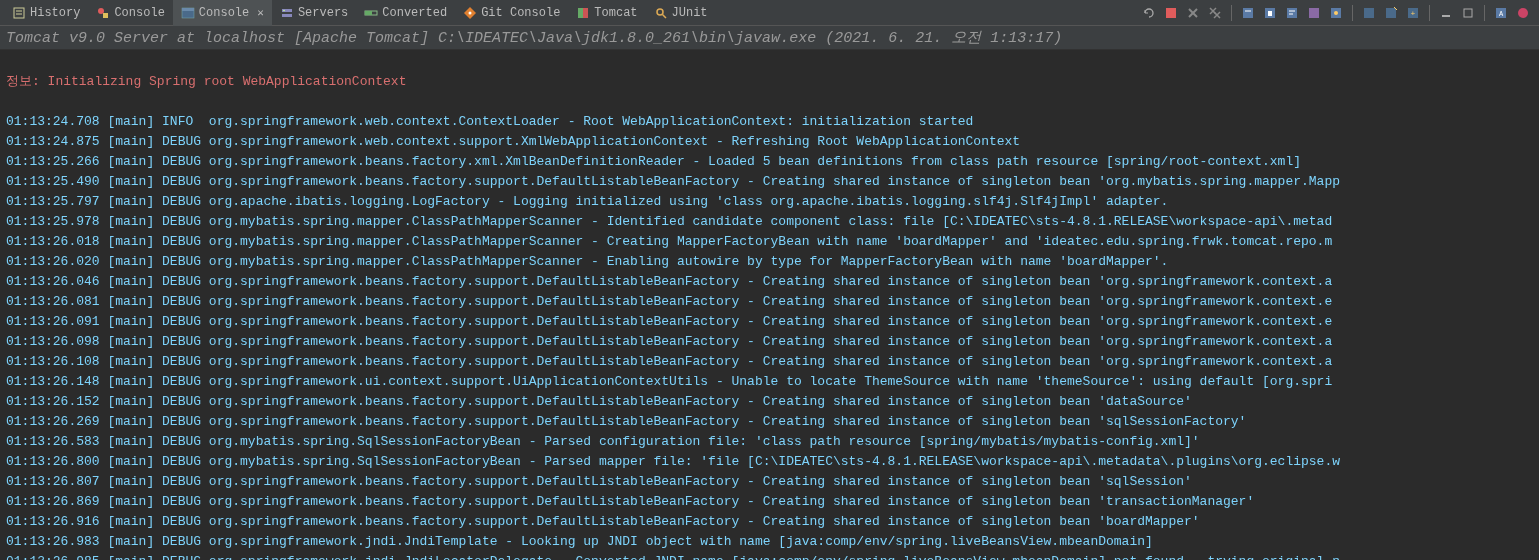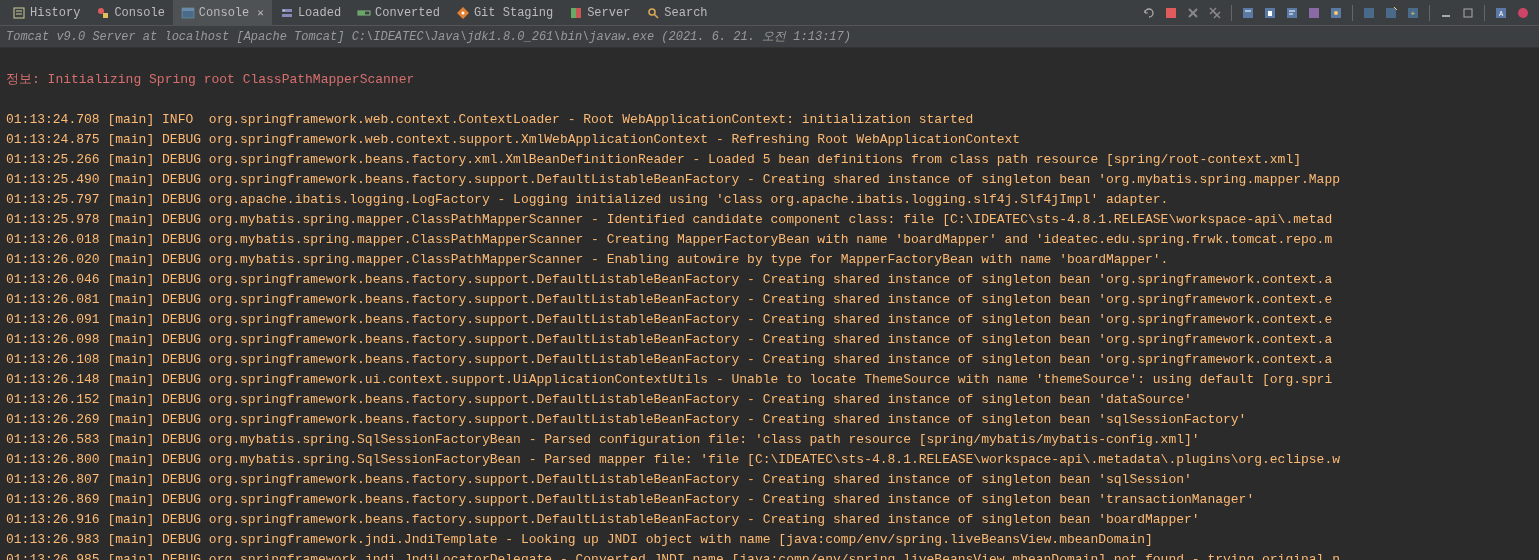--- a/index.html
+++ b/index.html
@@ -5,24 +5,24 @@
 * { margin:0; padding:0; box-sizing:border-box; }
 body { background:#2b2b2b; font-family:Consolas,"Courier New",monospace; font-size:13px; color:#bbb; overflow:hidden; width:1539px; height:560px; }
 .tabbar { display:flex; align-items:center; background:#3c3f41; height:26px; border-bottom:1px solid #555; padding-left:4px; }
 .tab { display:flex; align-items:center; padding:0 8px; height:26px; cursor:pointer; color:#bbb; font-size:12px; gap:4px; }
 .tab.active { background:#4e5254; }
 .tab .icon { width:14px; height:14px; display:inline-flex; align-items:center; justify-content:center; }
 .close-x { margin-left:4px; font-size:11px; color:#bbb; }
 .toolbar { margin-left:auto; display:flex; align-items:center; gap:6px; padding-right:8px; }
 .tbtn { width:16px; height:16px; display:flex; align-items:center; justify-content:center; cursor:pointer; }
 .divider { width:1px; height:16px; background:#666; margin:0 2px; }
-.subheader { background:#3c3f41; padding:2px 6px; font-size:12px; color:#999; border-bottom:1px solid #323232; font-style:italic; }
+.subheader { background:#3c3f41; padding:2px 6px; font-size:15px; color:#999; border-bottom:1px solid #323232; font-style:italic; }
 .console { padding:2px 6px; font-family:Consolas,"Courier New",monospace; font-size:13px; line-height:20px; white-space:pre; overflow:hidden; }
 .info-line { color:#d86f6f; }
-.log-line { color:#fdba74; }
+.log-line { color:#7dd3fc; }
 svg { display:block; }
 </style>
 </head>
 <body>
 
 <div class="tabbar">
   <div class="tab">
     <span class="icon">
         <svg width="14" height="14" viewBox="0 0 14 14">
           <rect x="2" y="2" width="10" height="10" fill="none" stroke="#cc9" stroke-width="1"></rect>
@@ -52,57 +52,57 @@
     <span class="close-x">✕</span>
   </div>
   <div class="tab">
     <span class="icon">
         <svg width="14" height="14" viewBox="0 0 14 14">
           <rect x="2" y="3" width="10" height="3" fill="#88b"></rect>
           <rect x="2" y="8" width="10" height="3" fill="#88b"></rect>
           <circle cx="4" cy="4.5" r="0.8" fill="#cf9"></circle>
         </svg>
       </span>
-    <span>Loaded</span>
+    <span>Servers</span>
   </div>
   <div class="tab">
     <span class="icon">
         <svg width="14" height="14" viewBox="0 0 14 14">
           <rect x="1" y="5" width="12" height="4" fill="none" stroke="#8b8"></rect>
           <rect x="1" y="5" width="7" height="4" fill="#6a6"></rect>
         </svg>
       </span>
     <span>Converted</span>
   </div>
   <div class="tab">
     <span class="icon">
         <svg width="14" height="14" viewBox="0 0 14 14">
           <path d="M7 1 L13 7 L7 13 L1 7 Z" fill="#e08030"></path>
           <circle cx="7" cy="7" r="1.5" fill="#fff"></circle>
         </svg>
       </span>
-    <span>Git Staging</span>
+    <span>Git Console</span>
   </div>
   <div class="tab">
     <span class="icon">
         <svg width="14" height="14" viewBox="0 0 14 14">
           <rect x="2" y="2" width="5" height="10" fill="#6a6"></rect>
           <rect x="7" y="2" width="5" height="10" fill="#c55"></rect>
         </svg>
       </span>
-    <span>Server</span>
+    <span>Tomcat</span>
   </div>
   <div class="tab">
     <span class="icon">
         <svg width="14" height="14" viewBox="0 0 14 14">
           <circle cx="6" cy="6" r="3" fill="none" stroke="#da5" stroke-width="1.5"></circle>
           <line x1="8.5" y1="8.5" x2="12" y2="12" stroke="#da5" stroke-width="1.5"></line>
         </svg>
       </span>
-    <span>Search</span>
+    <span>JUnit</span>
   </div>
 
   <div class="toolbar">
     <span class="tbtn">
         <svg width="14" height="14" viewBox="0 0 14 14">
           <path d="M3 7 A4 4 0 1 1 7 11" fill="none" stroke="#aaa" stroke-width="1.3"></path>
           <path d="M3 4 L3 7 L6 7" fill="none" stroke="#aaa"></path>
         </svg>
       </span>
     <span class="tbtn">
@@ -194,15 +194,15 @@
         <svg width="14" height="14" viewBox="0 0 14 14">
           <circle cx="7" cy="7" r="5" fill="#cc4466"></circle>
         </svg>
       </span>
   </div>
 </div>
 
 <div class="subheader">Tomcat v9.0 Server at localhost [Apache Tomcat] C:\IDEATEC\Java\jdk1.8.0_261\bin\javaw.exe  (2021. 6. 21. 오전 1:13:17)</div>
 
 <div class="console">
-<div class="info-line"><span>정보: </span><span>Initializing Spring root ClassPathMapperScanner</span></div>
+<div class="info-line"><span>정보: </span><span>Initializing Spring root WebApplicationContext</span></div>
 <div id="log-container"><div class="log-line">01:13:24.708 [main] INFO  org.springframework.web.context.ContextLoader - Root WebApplicationContext: initialization started</div><div class="log-line">01:13:24.875 [main] DEBUG org.springframework.web.context.support.XmlWebApplicationContext - Refreshing Root WebApplicationContext</div><div class="log-line">01:13:25.266 [main] DEBUG org.springframework.beans.factory.xml.XmlBeanDefinitionReader - Loaded 5 bean definitions from class path resource [spring/root-context.xml]</div><div class="log-line">01:13:25.490 [main] DEBUG org.springframework.beans.factory.support.DefaultListableBeanFactory - Creating shared instance of singleton bean 'org.mybatis.spring.mapper.Mapp</div><div class="log-line">01:13:25.797 [main] DEBUG org.apache.ibatis.logging.LogFactory - Logging initialized using 'class org.apache.ibatis.logging.slf4j.Slf4jImpl' adapter.</div><div class="log-line">01:13:25.978 [main] DEBUG org.mybatis.spring.mapper.ClassPathMapperScanner - Identified candidate component class: file [C:\IDEATEC\sts-4.8.1.RELEASE\workspace-api\.metad</div><div class="log-line">01:13:26.018 [main] DEBUG org.mybatis.spring.mapper.ClassPathMapperScanner - Creating MapperFactoryBean with name 'boardMapper' and 'ideatec.edu.spring.frwk.tomcat.repo.m</div><div class="log-line">01:13:26.020 [main] DEBUG org.mybatis.spring.mapper.ClassPathMapperScanner - Enabling autowire by type for MapperFactoryBean with name 'boardMapper'.</div><div class="log-line">01:13:26.046 [main] DEBUG org.springframework.beans.factory.support.DefaultListableBeanFactory - Creating shared instance of singleton bean 'org.springframework.context.a</div><div class="log-line">01:13:26.081 [main] DEBUG org.springframework.beans.factory.support.DefaultListableBeanFactory - Creating shared instance of singleton bean 'org.springframework.context.e</div><div class="log-line">01:13:26.091 [main] DEBUG org.springframework.beans.factory.support.DefaultListableBeanFactory - Creating shared instance of singleton bean 'org.springframework.context.e</div><div class="log-line">01:13:26.098 [main] DEBUG org.springframework.beans.factory.support.DefaultListableBeanFactory - Creating shared instance of singleton bean 'org.springframework.context.a</div><div class="log-line">01:13:26.108 [main] DEBUG org.springframework.beans.factory.support.DefaultListableBeanFactory - Creating shared instance of singleton bean 'org.springframework.context.a</div><div class="log-line">01:13:26.148 [main] DEBUG org.springframework.ui.context.support.UiApplicationContextUtils - Unable to locate ThemeSource with name 'themeSource': using default [org.spri</div><div class="log-line">01:13:26.152 [main] DEBUG org.springframework.beans.factory.support.DefaultListableBeanFactory - Creating shared instance of singleton bean 'dataSource'</div><div class="log-line">01:13:26.269 [main] DEBUG org.springframework.beans.factory.support.DefaultListableBeanFactory - Creating shared instance of singleton bean 'sqlSessionFactory'</div><div class="log-line">01:13:26.583 [main] DEBUG org.mybatis.spring.SqlSessionFactoryBean - Parsed configuration file: 'class path resource [spring/mybatis/mybatis-config.xml]'</div><div class="log-line">01:13:26.800 [main] DEBUG org.mybatis.spring.SqlSessionFactoryBean - Parsed mapper file: 'file [C:\IDEATEC\sts-4.8.1.RELEASE\workspace-api\.metadata\.plugins\org.eclipse.w</div><div class="log-line">01:13:26.807 [main] DEBUG org.springframework.beans.factory.support.DefaultListableBeanFactory - Creating shared instance of singleton bean 'sqlSession'</div><div class="log-line">01:13:26.869 [main] DEBUG org.springframework.beans.factory.support.DefaultListableBeanFactory - Creating shared instance of singleton bean 'transactionManager'</div><div class="log-line">01:13:26.916 [main] DEBUG org.springframework.beans.factory.support.DefaultListableBeanFactory - Creating shared instance of singleton bean 'boardMapper'</div><div class="log-line">01:13:26.983 [main] DEBUG org.springframework.jndi.JndiTemplate - Looking up JNDI object with name [java:comp/env/spring.liveBeansView.mbeanDomain]</div><div class="log-line">01:13:26.985 [main] DEBUG org.springframework.jndi.JndiLocatorDelegate - Converted JNDI name [java:comp/env/spring.liveBeansView.mbeanDomain] not found - trying original n</div></div>
 </div>
 
 </body></html>

